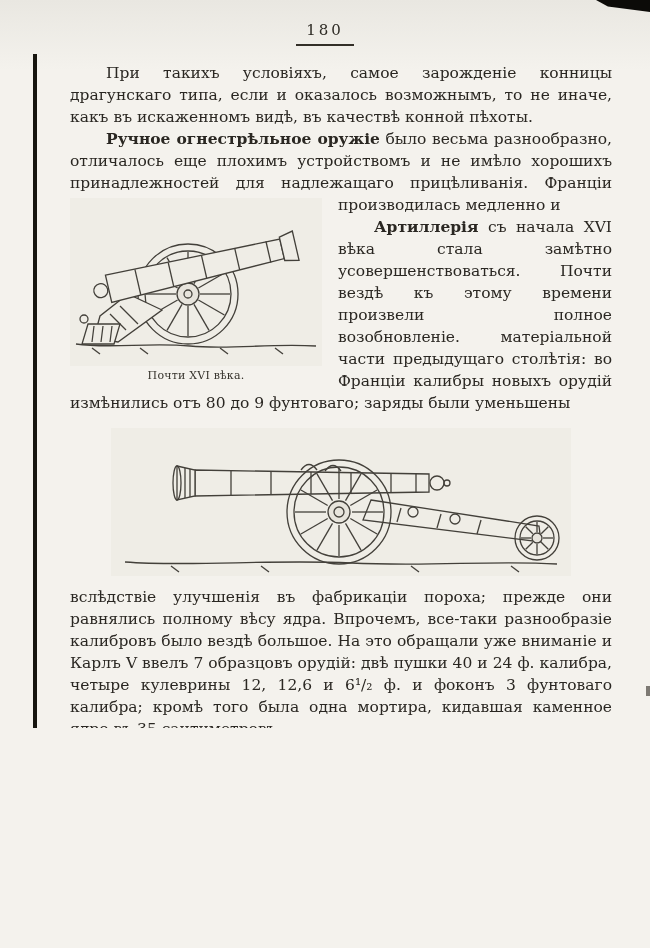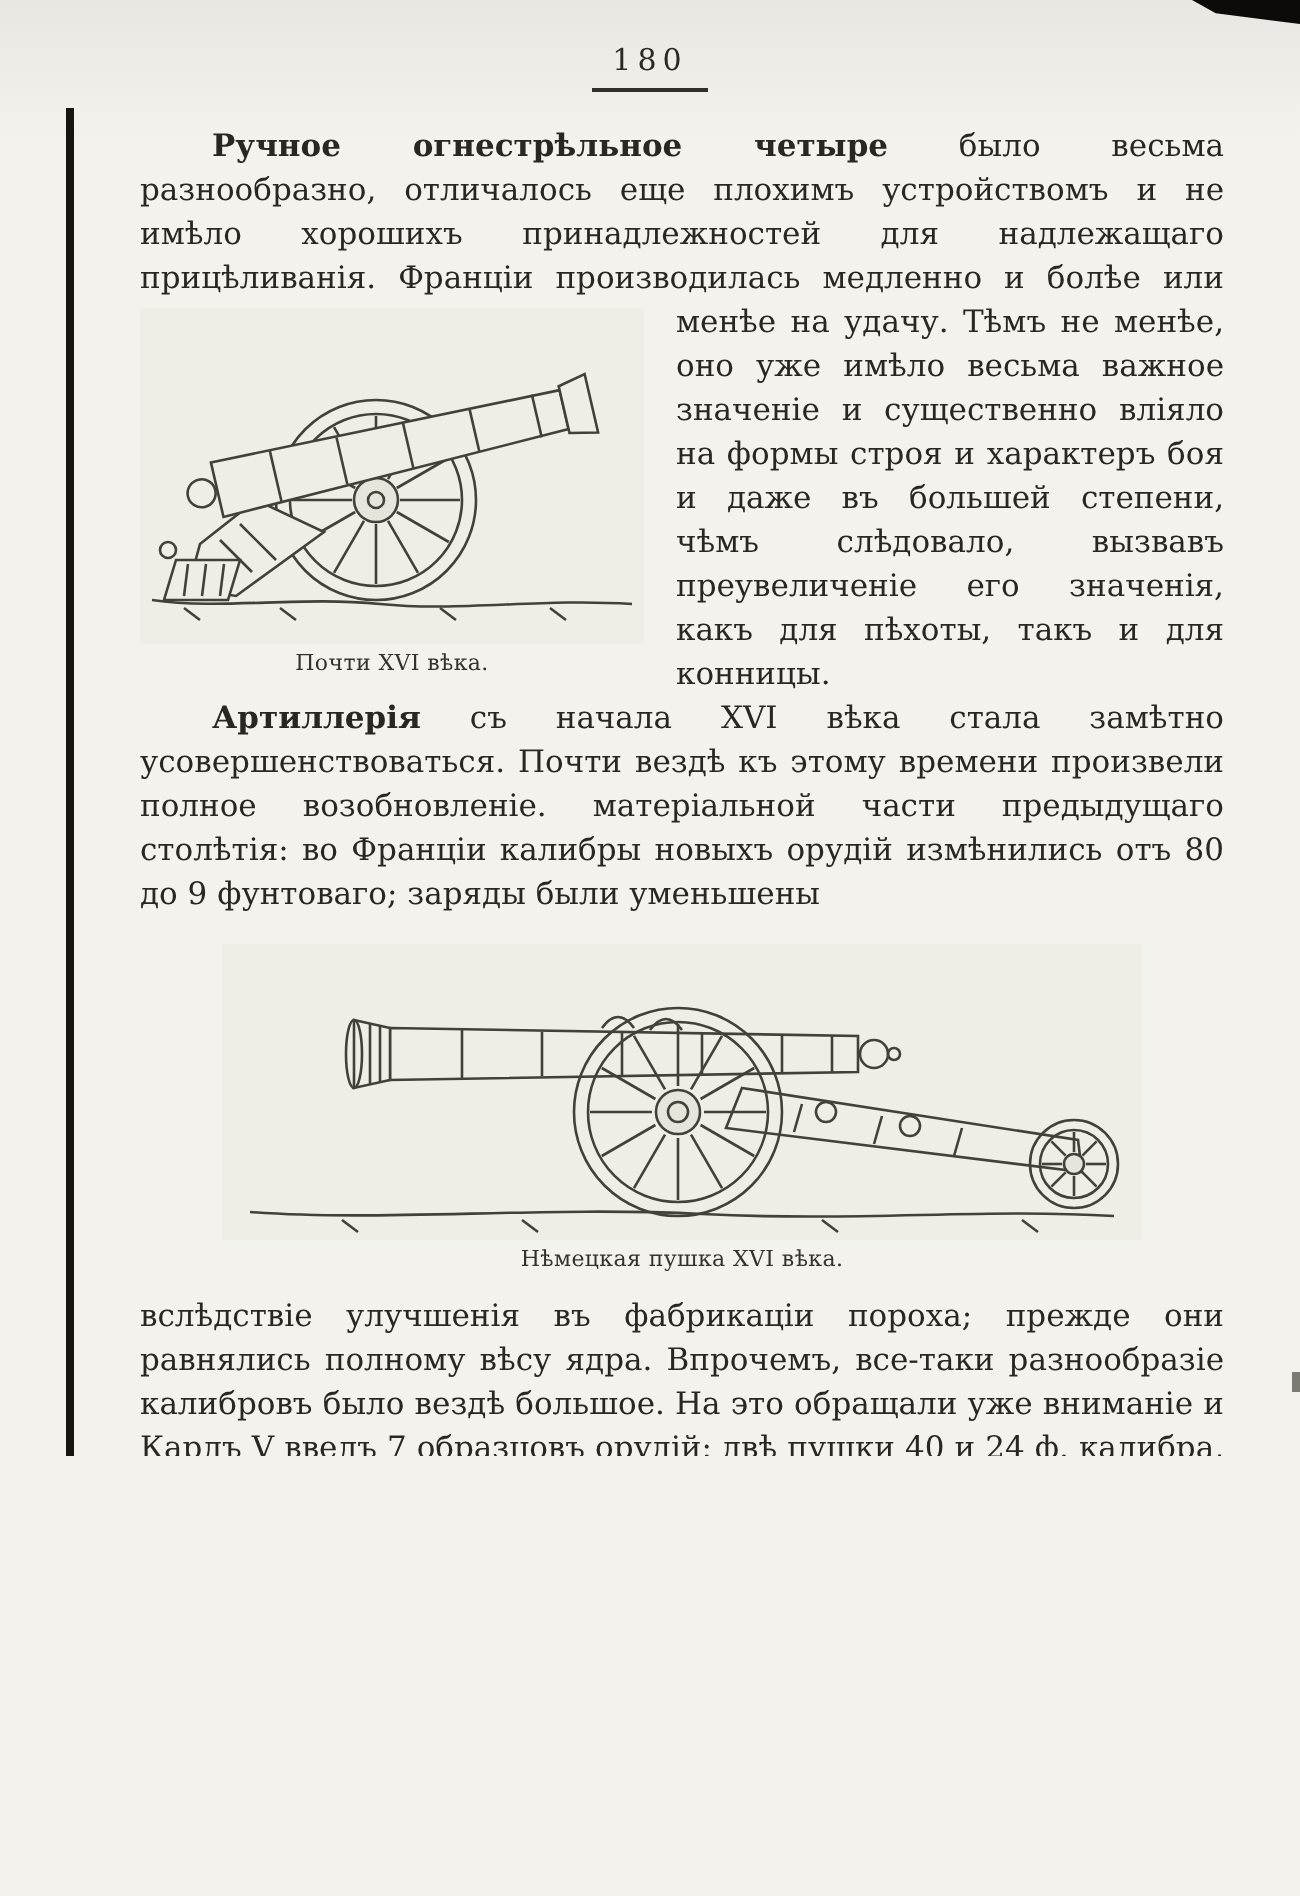--- a/index.html
+++ b/index.html
@@ -77,22 +77,23 @@
   <div class="scan-tick-right"></div>
 
   <div class="header">
     <div class="pagenum">180</div>
     <div class="header-rule"></div>
   </div>
 
   <div class="content">
 
 
-
-    <p><span class="lead">Ручное огнестрѣльное четыре</span><span> было весьма разнообразно, отличалось еще плохимъ устройствомъ и не имѣло хорошихъ принадлежностей для надлежащаго прицѣливанія. Франціи производилась медленно и </span><span class="fig1">
+    <p>При такихъ условіяхъ, самое зарожденіе конницы драгунскаго типа, если и оказалось возможнымъ, то не иначе, какъ въ искаженномъ видѣ, въ качествѣ конной пѣхоты.</p>
+
+    <p><span class="lead">Ручное огнестрѣльное оружіе</span><span> было весьма разнообразно, отличалось еще плохимъ устройствомъ и не имѣло хорошихъ принадлежностей для надлежащаго прицѣливанія. Франціи производилась медленно и </span><span class="fig1">
           <svg class="engraving" width="252" height="168" viewBox="0 0 252 168">
         <g stroke="#43403a" fill="none" stroke-width="1.3">
 
           <path d="M6,146 C40,151 80,144 120,148 S200,145 246,148"></path>
           <line x1="22" y1="150" x2="30" y2="156"></line>
               <line x1="70" y1="150" x2="78" y2="156"></line>
           <line x1="150" y1="150" x2="158" y2="156"></line>
               <line x1="205" y1="150" x2="213" y2="156"></line>
 
           <circle cx="118" cy="96" r="50"></circle>
@@ -127,21 +128,21 @@
             <circle cx="28" cy="72" r="7"></circle>
             <line x1="66" y1="59" x2="66" y2="85"></line>
                 <line x1="100" y1="60" x2="100" y2="84"></line>
             <line x1="134" y1="60" x2="134" y2="84"></line>
                 <line x1="168" y1="61" x2="168" y2="83"></line>
             <line x1="200" y1="61" x2="200" y2="83"></line>
           </g>
         </g>
       </svg>
           <span class="figcap">Почти XVI вѣка.</span>
-        </span><span>болѣе или менѣе на удачу. Тѣмъ не менѣе, оно уже имѣло весьма важное значеніе и существенно вліяло на формы строя и характеръ боя и даже въ большей степени, чѣмъ слѣдовало, вызвавъ преувеличеніе его значенія, какъ для пѣхоты, такъ и для конницы.</span></p>
+        </span></p>
 
     <p><span class="lead">Артиллерія</span><span> съ начала XVI вѣка стала замѣтно усовершенствоваться. Почти вездѣ къ этому времени произвели полное возобновленіе. матеріальной части предыдущаго столѣтія: во Франціи калибры новыхъ орудій измѣнились отъ 80 до 9 фунтоваго; заряды были уменьшены</span></p>
 
     <div class="fig2">
       <svg class="engraving" width="460" height="148" viewBox="0 0 460 148">
         <g stroke="#43403a" fill="none" stroke-width="1.3">
 
           <path d="M14,134 C80,139 160,131 240,135 S380,132 446,136"></path>
           <line x1="60" y1="138" x2="68" y2="144"></line>
             <line x1="150" y1="138" x2="158" y2="144"></line>
@@ -194,21 +195,20 @@
           <line x1="221.5" y1="95.3" x2="206" y2="122.1"></line>
             <line x1="216.7" y1="90.5" x2="189.9" y2="106"></line>
           <line x1="215" y1="84" x2="184" y2="84"></line>
             <line x1="216.7" y1="77.5" x2="189.9" y2="62"></line>
           <line x1="221.5" y1="72.7" x2="206" y2="45.9"></line>
             <line x1="228" y1="71" x2="228" y2="40"></line>
           <line x1="234.5" y1="72.7" x2="250" y2="45.9"></line>
             <line x1="239.3" y1="77.5" x2="266.1" y2="62"></line>
         </g>
       </svg>
-      <div class="figcap">Нѣмецкая пушка XVI вѣка.</div>
     </div>
 
     <p class="cont">вслѣдствіе улучшенія въ фабрикаціи пороха; прежде они равнялись полному вѣсу ядра. Впрочемъ, все-таки разнообразіе калибровъ было вездѣ большое. На это обращали уже вниманіе и Карлъ V ввелъ 7 образцовъ орудій: двѣ пушки 40 и 24 ф. калибра, четыре кулеврины 12, 12,6 и 6¹/₂ ф. и фоконъ 3 фунтоваго калибра; кромѣ того была одна мортира, кидавшая каменное ядро въ 35 сантиметровъ.</p>
 
     <p><span>Къ этому же времени относятся изысканія итальянскаго математика Тарталья о </span></p>
 
   </div>
 </div>
 
 </body></html>

